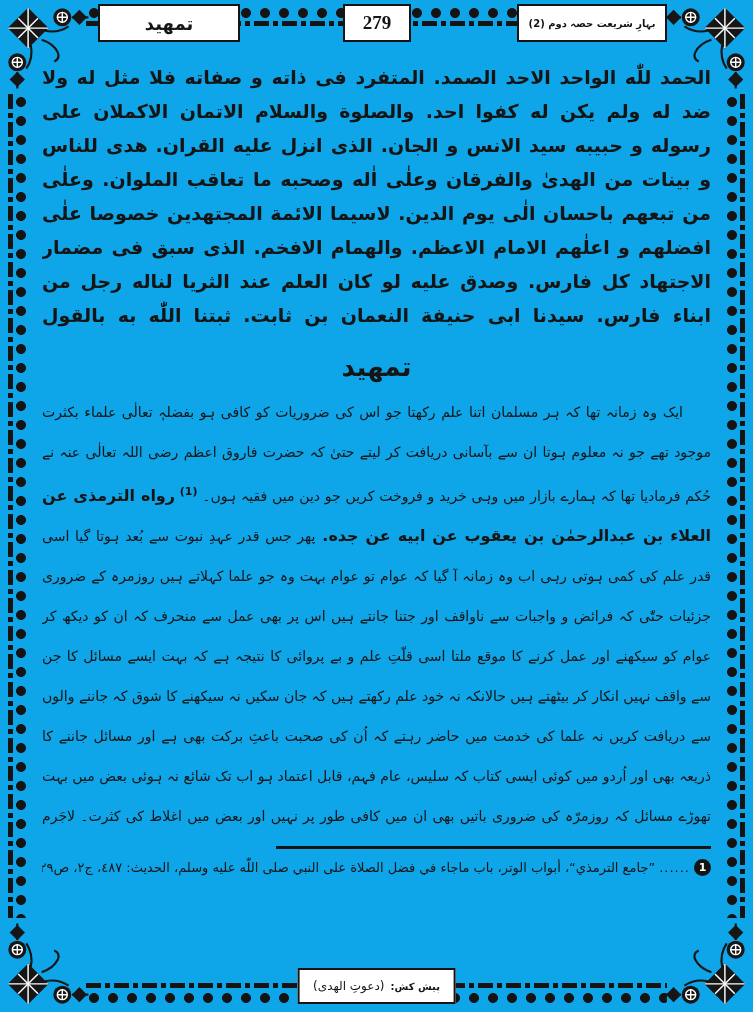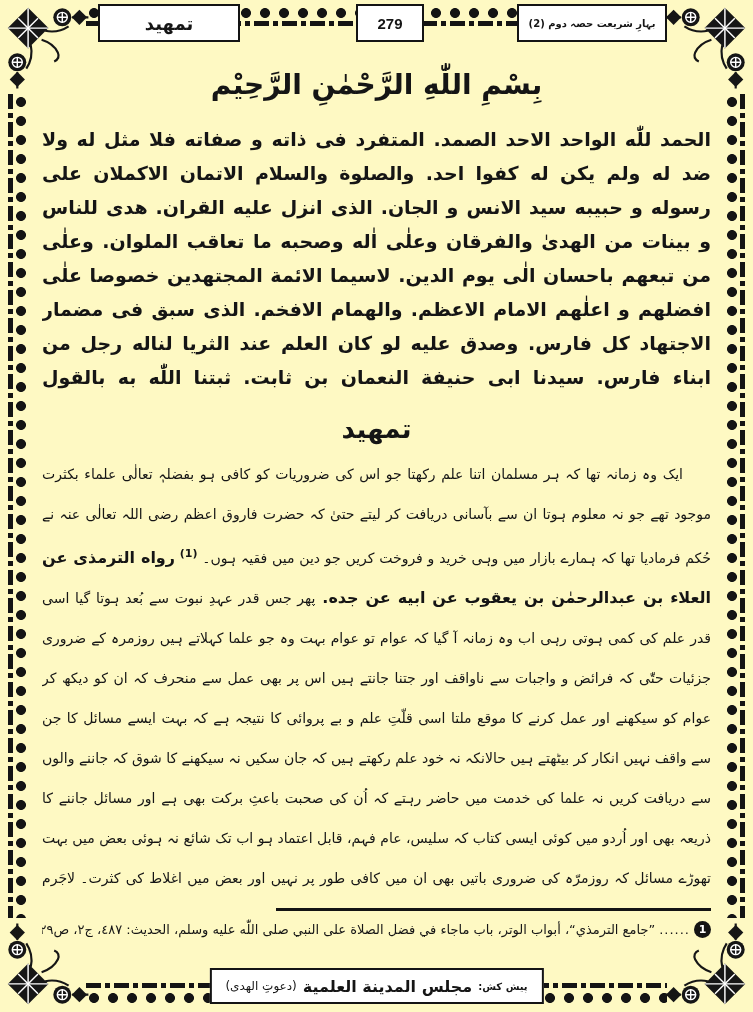--- a/index.html
+++ b/index.html
@@ -1,21 +1,21 @@
 <!DOCTYPE html>
 <html lang="ur"><head>
 <meta charset="utf-8">
 <style>
   html,body{margin:0;padding:0;background:#e8e8e8;}
   *{box-sizing:border-box;}
   .page{
     position:relative;
     width:753px;height:1012px;
     margin:0 auto;
-    background:#fef9c3;
+    background:#0ea5e9;
     overflow:hidden;
     font-family:"DejaVu Sans", sans-serif;
     color:#151515;
   }
 
   
   .corner{position:absolute;width:90px;height:90px;z-index:3;}
   .corner svg{width:100%;height:100%;display:block;}
   .corner.tl{top:2px;left:2px;}
   .corner.tr{top:2px;right:2px;transform:scaleX(-1);}
@@ -38,21 +38,21 @@
   .right-bead{right:15px;top:94px;bottom:94px;}
 
   
   .hbox{
     position:absolute;top:4px;height:38px;z-index:5;
     background:#fff;border:2.5px solid #141414;
     display:flex;align-items:center;justify-content:center;
     font-weight:bold;
   }
   .hbox-section{left:98px;width:142px;font-size:18px;letter-spacing:2px;}
-  .hbox-page{left:356px;width:68px;font-size:15px;font-family:Liberation Sans, sans-serif;}
+  .hbox-page{left:343px;width:68px;font-size:19px;font-family:Liberation Serif, serif;}
   .hbox-title{right:86px;width:150px;font-size:10px;}
 
   
   .content{position:absolute;top:46px;left:42px;right:42px;bottom:46px;overflow:hidden;z-index:2;}
   .basmala{
     margin-top:16px;height:46px;
     text-align:center;font-size:28px;font-weight:bold;
     line-height:46px;
   }
   .arabic-praise{
@@ -212,21 +212,20 @@
   </div>
   <div class="hbox hbox-page">
     <span>279</span>
   </div>
   <div class="hbox hbox-title" dir="rtl">
     <span>بہارِ شریعت حصہ دوم (2)</span>
   </div>
 
   <div class="content" dir="rtl">
 
-    <div class="basmala">بِسْمِ اللّٰهِ الرَّحْمٰنِ الرَّحِيْم</div>
 
     <div class="arabic-praise">الحمد للّٰه الواحد الاحد الصمد. المتفرد فى ذاته و صفاته فلا مثل له ولا ضد له ولم يكن له كفوا احد. والصلوة والسلام الاتمان الاكملان على رسوله و حبيبه سيد الانس و الجان. الذى انزل عليه القران. هدى للناس و بينات من الهدىٰ والفرقان وعلٰى اٰله وصحبه ما تعاقب الملوان. وعلٰى من تبعهم باحسان الٰى يوم الدين. لاسيما الائمة المجتهدين خصوصا علٰى افضلهم و اعلٰهم الامام الاعظم. والهمام الافخم. الذى سبق فى مضمار الاجتهاد كل فارس. وصدق عليه لو كان العلم عند الثريا لناله رجل من ابناء فارس. سيدنا ابى حنيفة النعمان بن ثابت. ثبتنا اللّٰه به بالقول الثابت. فى الحيوة الدنيا وفى الاخرة. واعطانا الحسنٰى وزيادة فاخرة. وعلينا لهم و بهم يا ارحم الرٰحمين. والحمد للّٰه رب العلمين.</div>
 
     <div class="section-heading">تمهيد</div>
 
     <div class="urdu-para">
       <span>ایک وہ زمانہ تھا کہ ہر مسلمان اتنا علم رکھتا جو اس کی ضروریات کو کافی ہو بفضلہٖ تعالٰی علماء بکثرت موجود تھے جو نہ معلوم ہوتا ان سے بآسانی دریافت کر لیتے حتیٰ کہ حضرت فاروق اعظم رضی اللہ تعالٰی عنہ نے حُکم فرمادیا تھا کہ ہمارے بازار میں وہی خرید و فروخت کریں جو دین میں فقیہ ہوں۔</span>
       <sup class="fnref">(1)</sup>
       <span class="bold-arabic"> رواه الترمذى عن العلاء بن عبدالرحمٰن بن يعقوب عن ابيه عن جده. </span>
       <span>پھر جس قدر عہدِ نبوت سے بُعد ہوتا گیا اسی قدر علم کی کمی ہوتی رہی اب وہ زمانہ آ گیا کہ عوام تو عوام بہت وہ جو علما کہلاتے ہیں روزمرہ کے ضروری جزئیات حتّٰی کہ فرائض و واجبات سے ناواقف اور جتنا جانتے ہیں اس پر بھی عمل سے منحرف کہ ان کو دیکھ کر عوام کو سیکھنے اور عمل کرنے کا موقع ملتا اسی قلّتِ علم و بے پروائی کا نتیجہ ہے کہ بہت ایسے مسائل کا جن سے واقف نہیں انکار کر بیٹھتے ہیں حالانکہ نہ خود علم رکھتے ہیں کہ جان سکیں نہ سیکھنے کا شوق کہ جاننے والوں سے دریافت کریں نہ علما کی خدمت میں حاضر رہتے کہ اُن کی صحبت باعثِ برکت بھی ہے اور مسائل جاننے کا ذریعہ بھی اور اُردو میں کوئی ایسی کتاب کہ سلیس، عام فہم، قابل اعتماد ہو اب تک شائع نہ ہوئی بعض میں بہت تھوڑے مسائل کہ روزمرّہ کی ضروری باتیں بھی ان میں کافی طور پر نہیں اور بعض میں اغلاط کی کثرت۔ لاجَرم ایک ایسی کتاب کی بے حد ضرورت ہے کہ کم پڑھے اس سے فائدہ اٹھائیں۔ لہٰذا فقیر بہ نظرِ خیر خواہی مسلمانان بمقتضائے </span>
@@ -239,17 +238,16 @@
     <div class="footnote">
       <span class="fn-marker">1</span>
       <span class="fn-dots">......</span>
       <span class="fn-text">”جامع الترمذي“، أبواب الوتر، باب ماجاء في فضل الصلاة على النبي صلى اللّٰه عليه وسلم، الحديث: ٤٨٧، ج٢، ص٢٩.</span>
     </div>
 
   </div>
 
   <div class="footer-box" dir="rtl">
     <span class="footer-prefix">پیش کش:</span>
-    <span class="footer-publisher">مجلس المدينة العلمية</span>
     <span class="footer-suffix">(دعوتِ الهدى)</span>
   </div>
 
 </div>
 
 </body></html>

